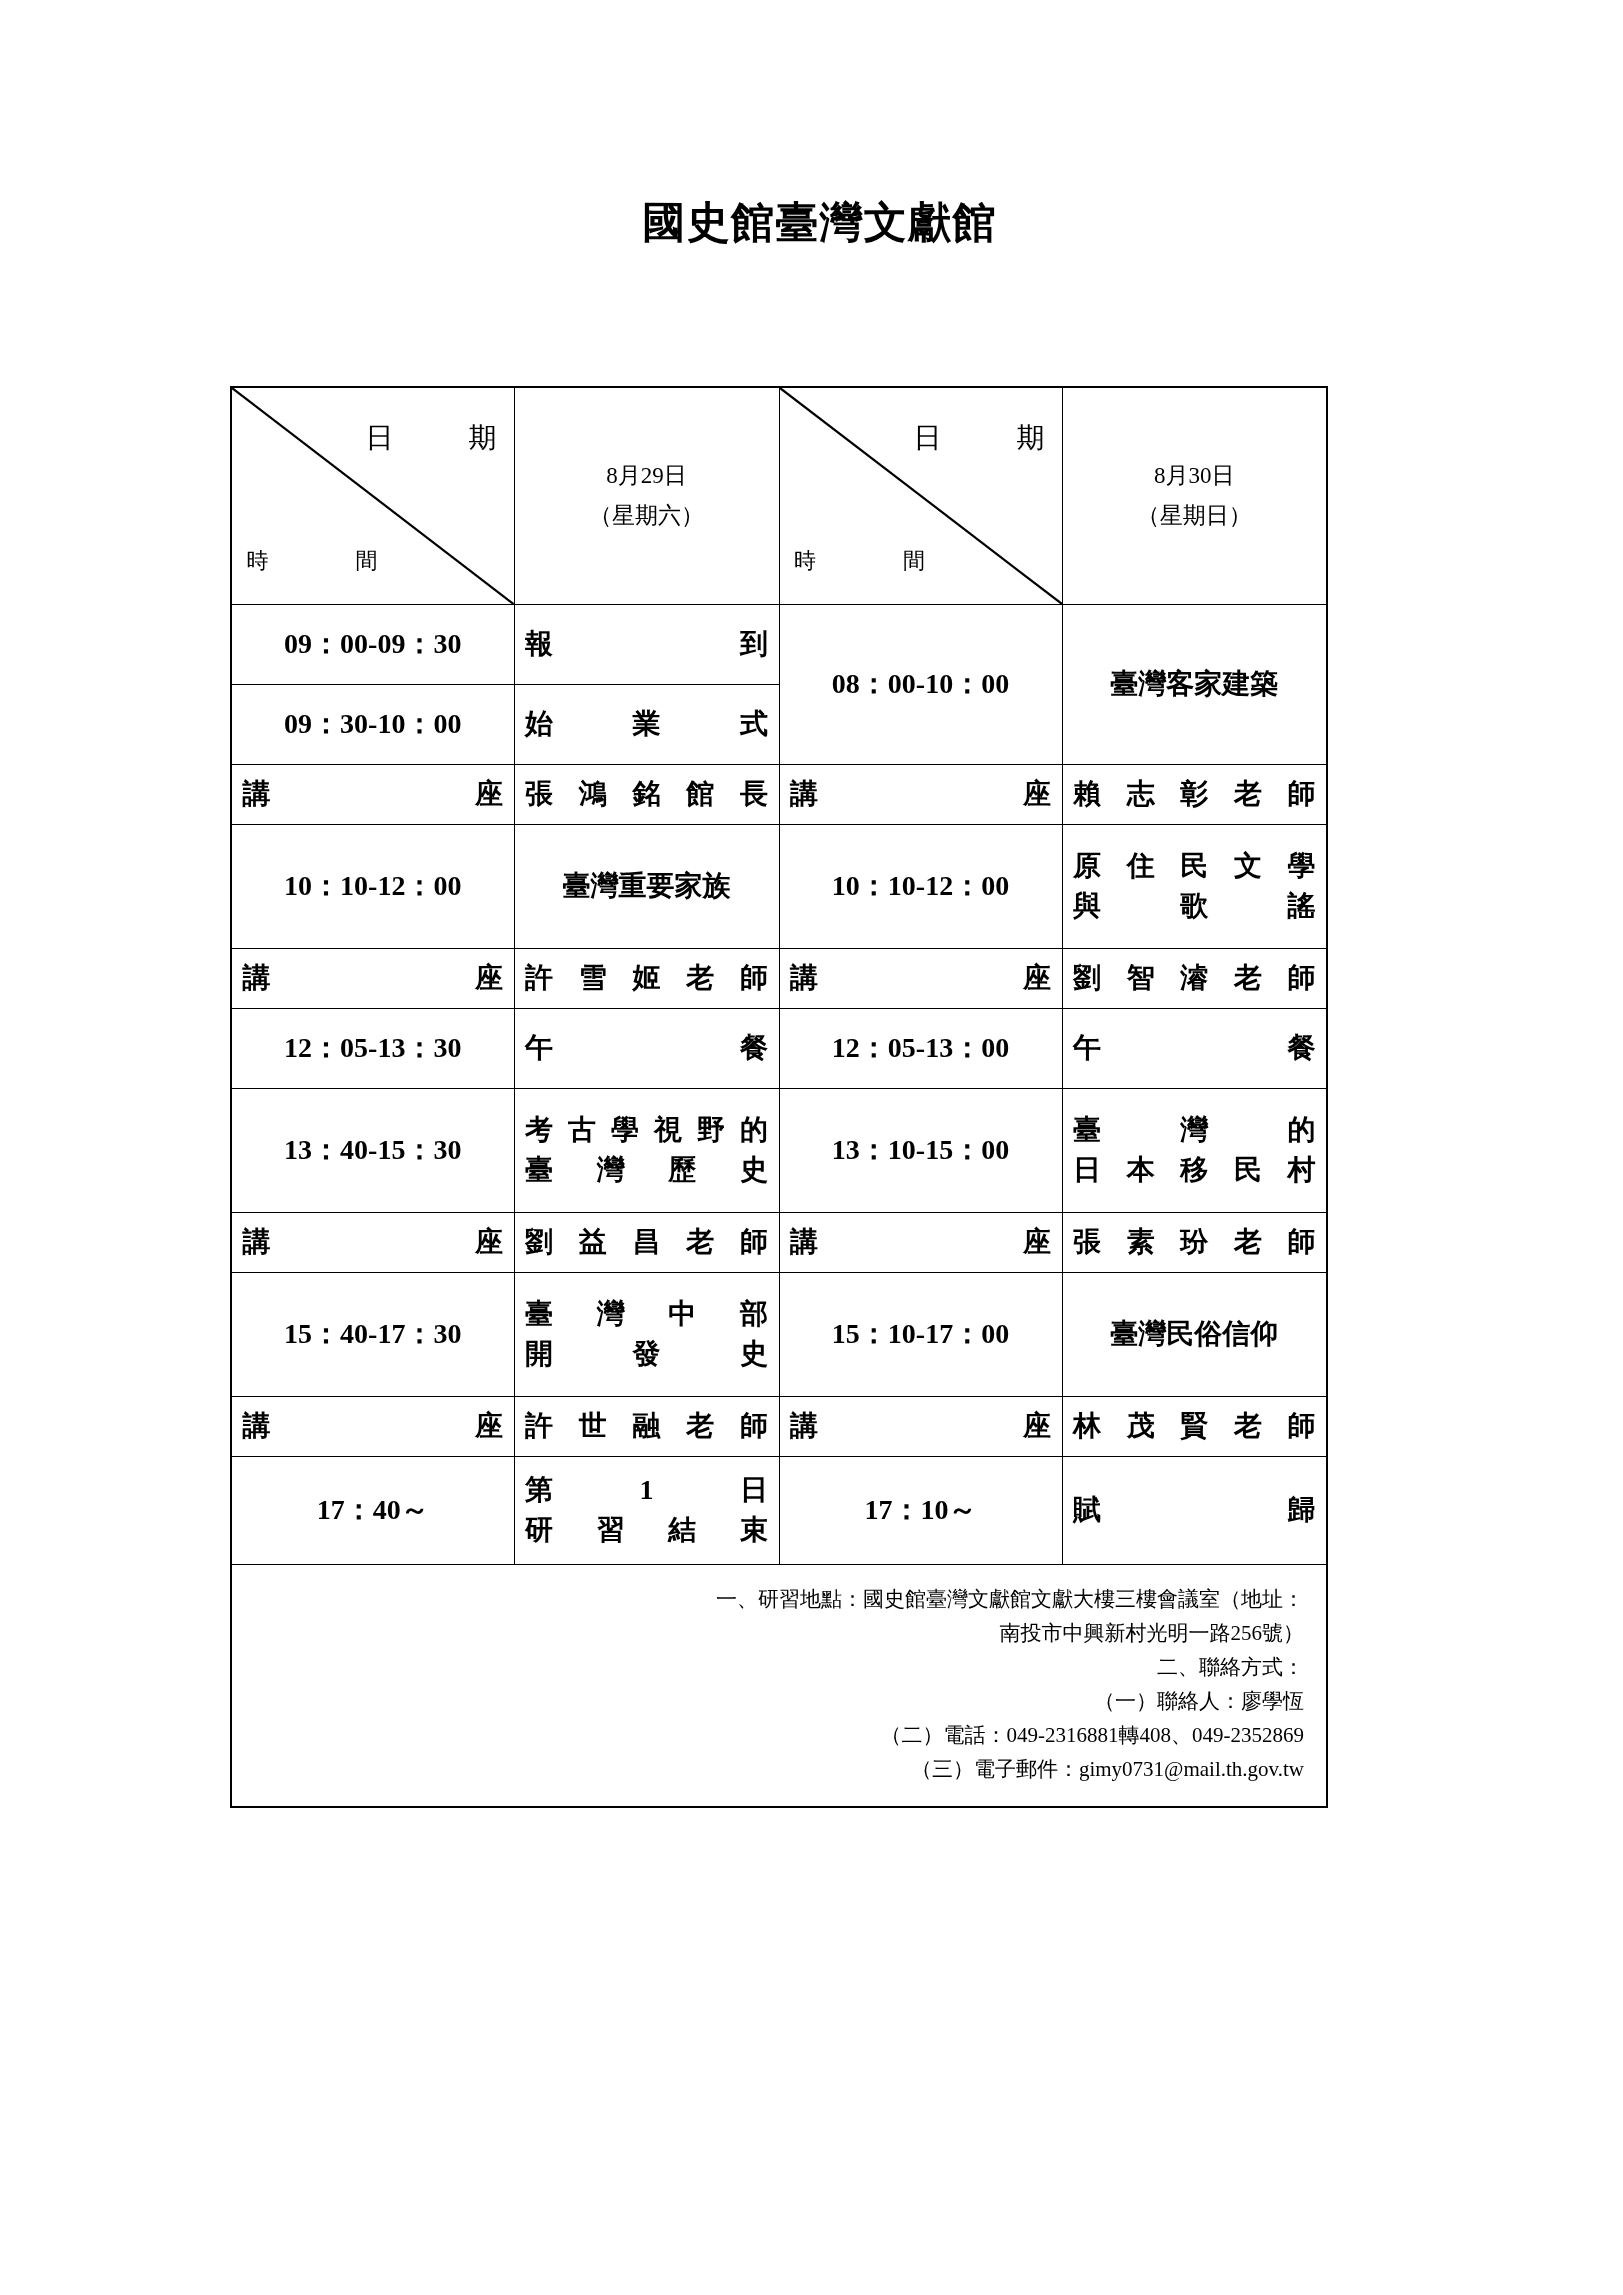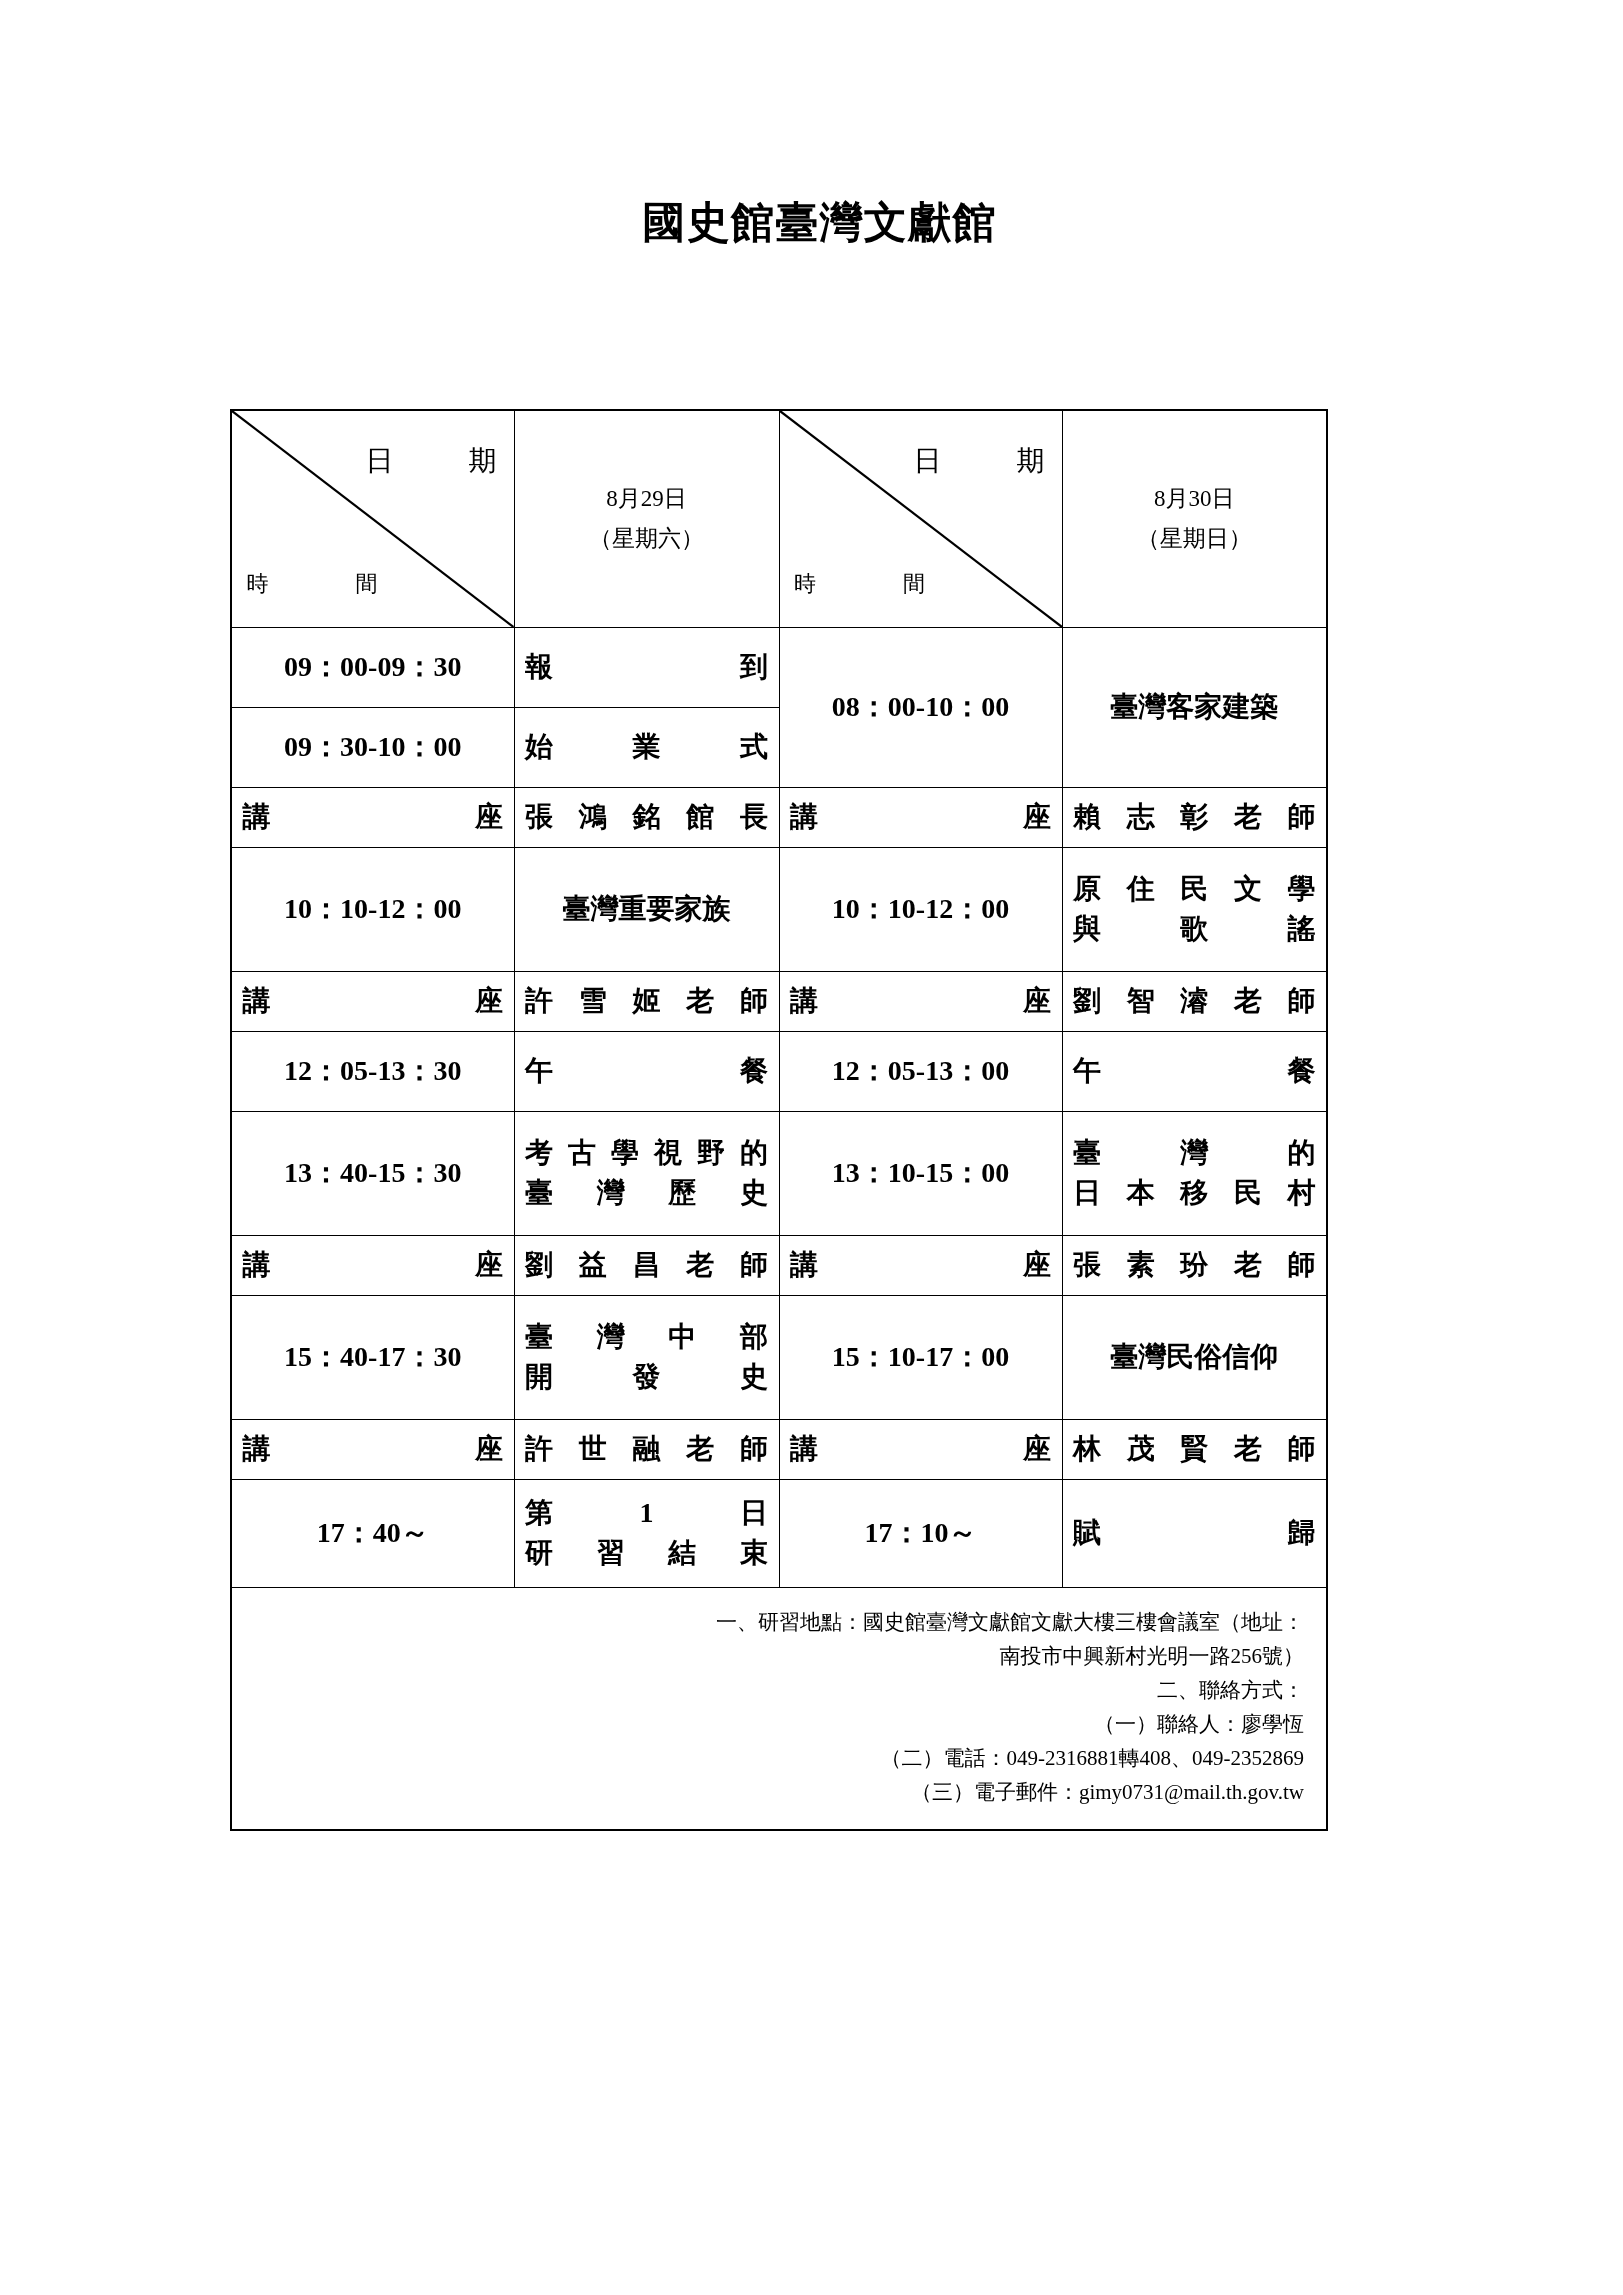--- a/index.html
+++ b/index.html
@@ -17,21 +17,21 @@
   .title-line{
     font-family:"DejaVu Serif","Liberation Serif",serif;
     font-weight:bold;
     letter-spacing:1.3px;
     color:#000;
   }
   .title-1{font-size:43px;line-height:1.22;}
   .title-2{font-size:43px;line-height:1.32;}
 
   
-  .tbl-wrap{position:absolute;left:230px;top:409px;width:891px;}
+  .tbl-wrap{position:absolute;left:230px;top:386px;width:891px;}
   table.sched{
     border-collapse:collapse;
     width:1095px;
     table-layout:fixed;
     border:2px solid #000;
   }
   table.sched td{
     border:1.3px solid #000;
     padding:0;
     vertical-align:middle;

